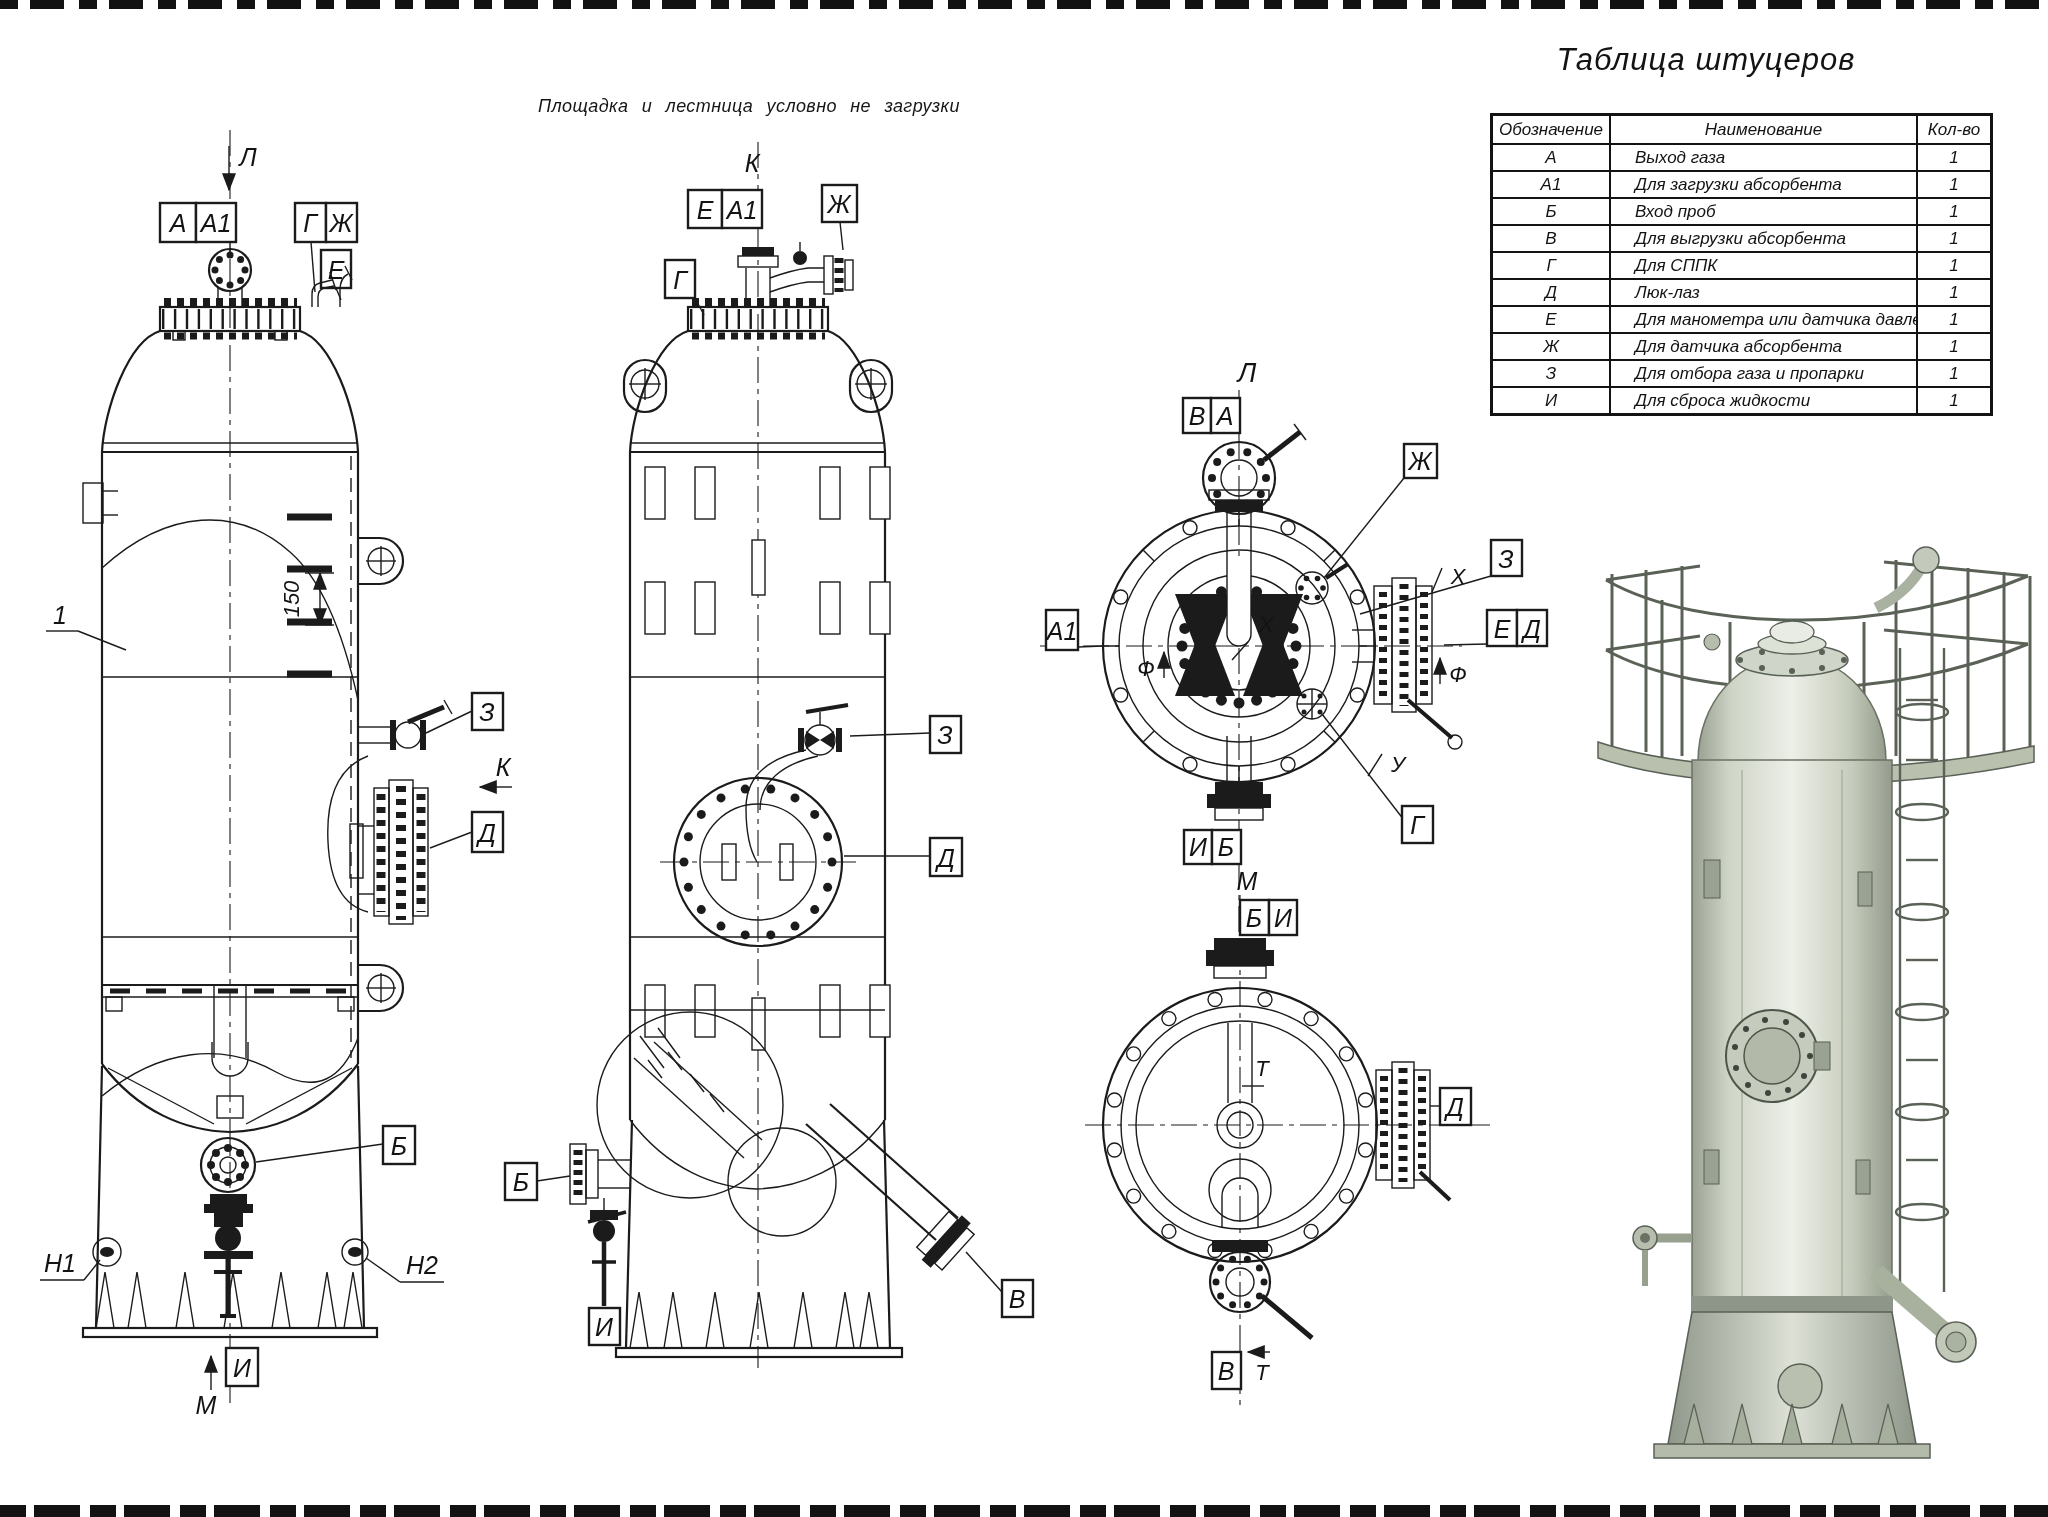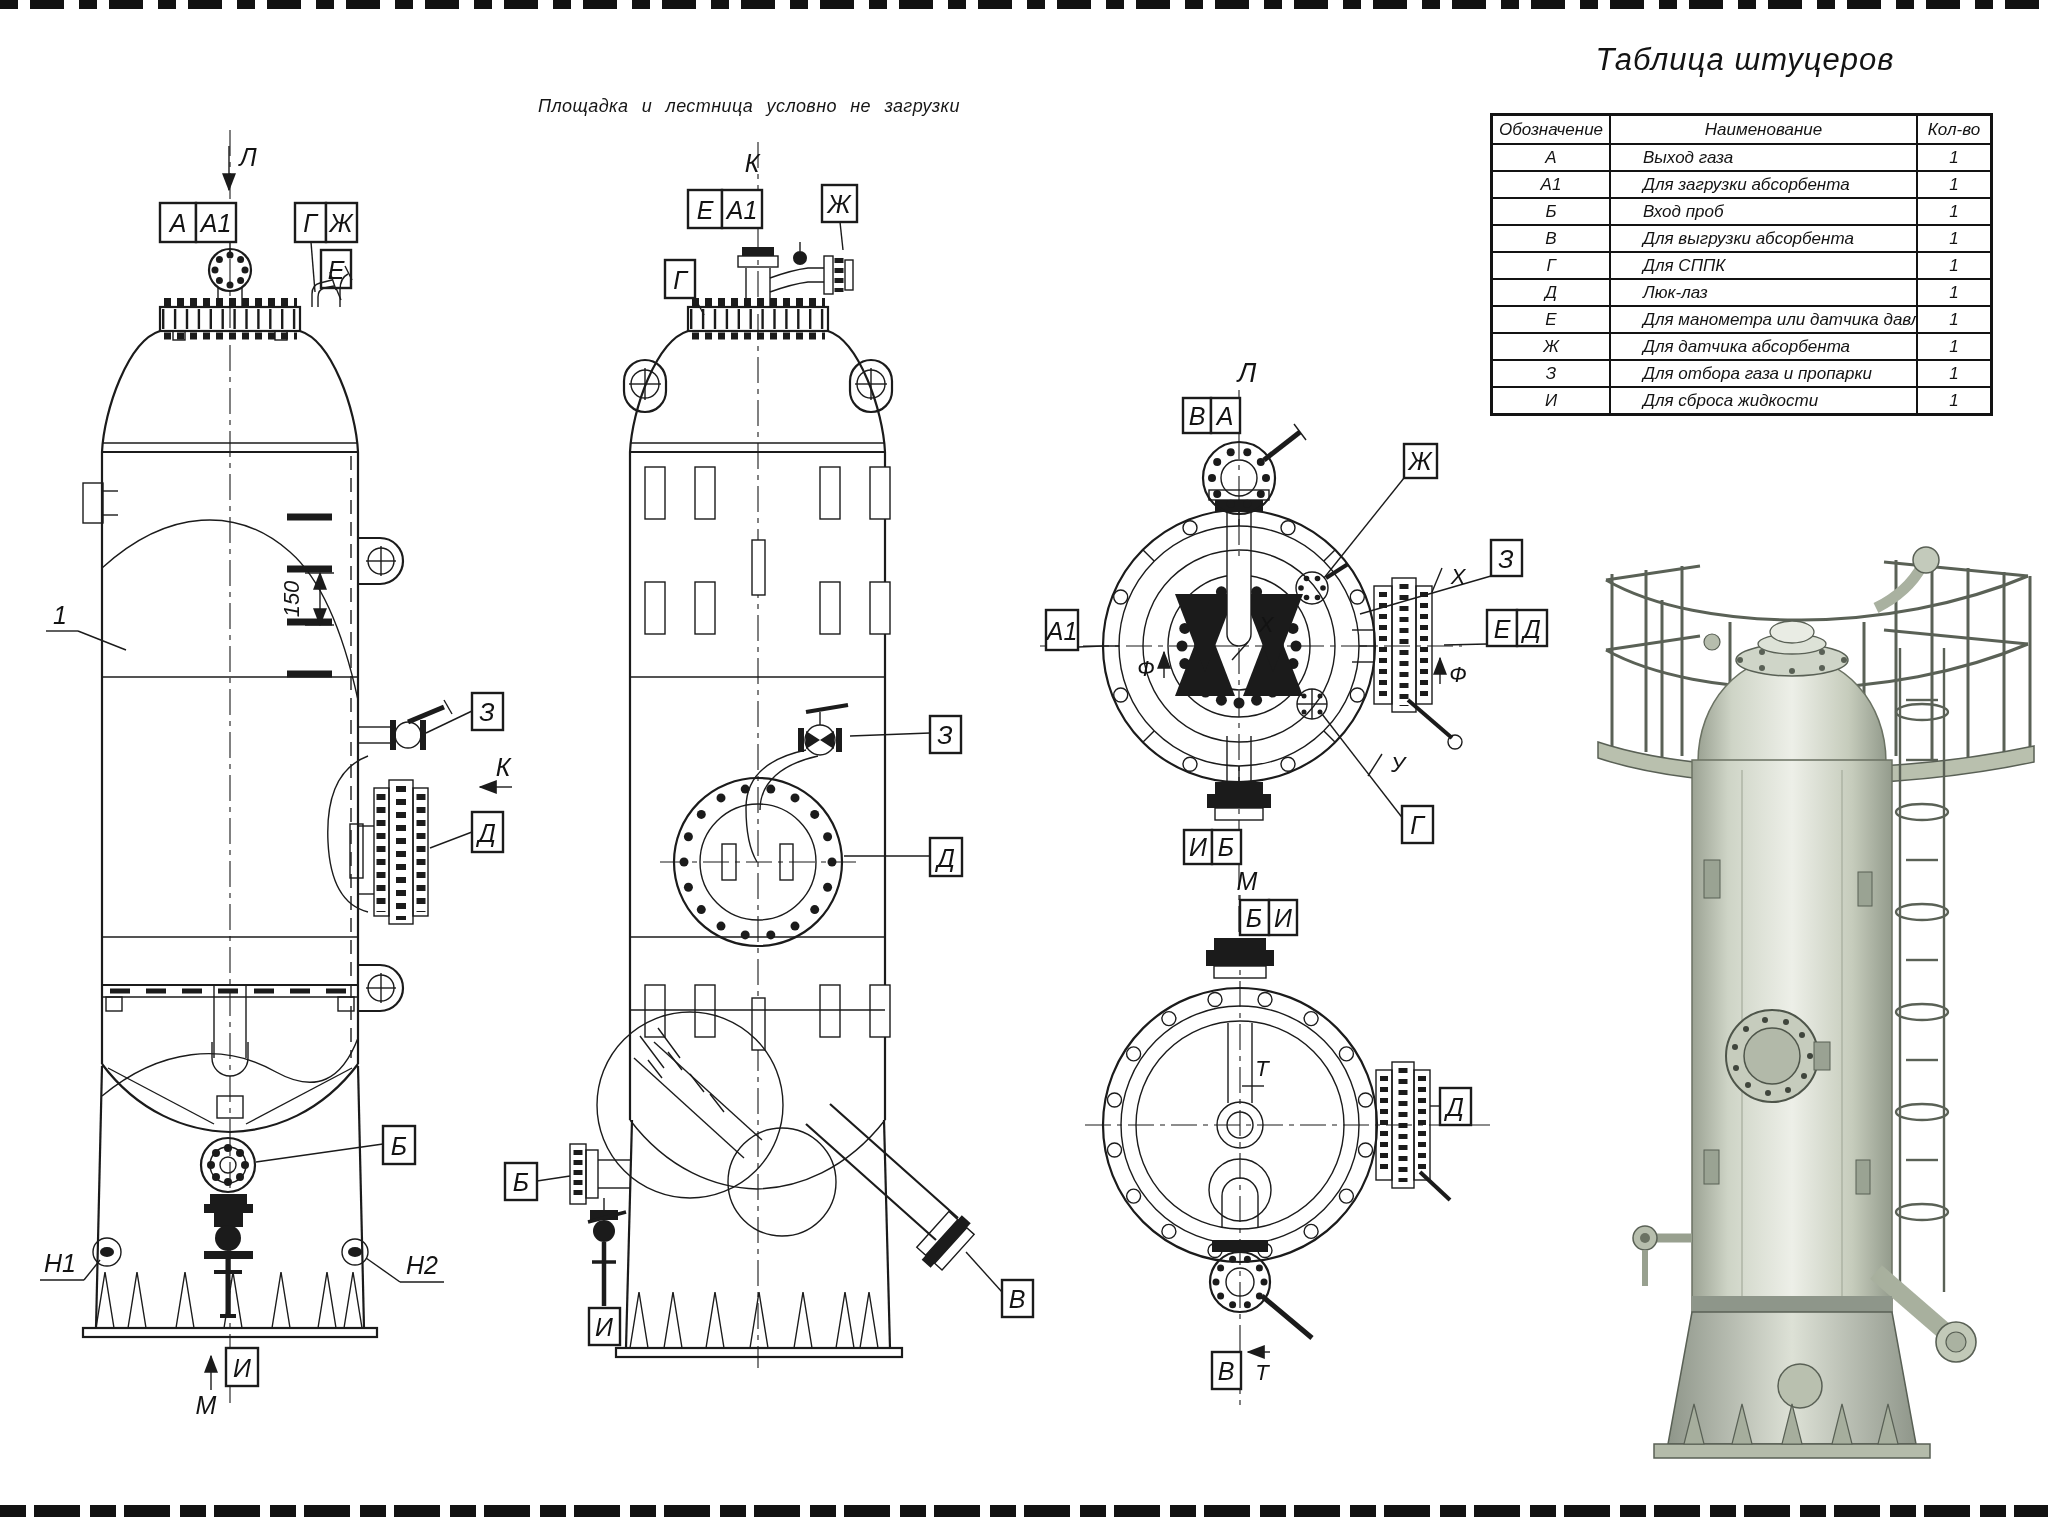--- a/index.html
+++ b/index.html
@@ -5,30 +5,30 @@
   html,body{margin:0;padding:0;background:#e8e8e8}
   .sheet{position:relative;width:2048px;height:1517px;background:#ffffff;overflow:hidden;
          font-family:"Liberation Sans",sans-serif}
   .scan-strip{position:absolute;left:0;width:100%;}
   .scan-strip.top{top:0;height:9px;
     background:repeating-linear-gradient(90deg,#121212 0 18px,transparent 18px 30px,#121212 30px 64px,transparent 64px 79px)}
   .scan-strip.bottom{bottom:0;height:12px;
     background:repeating-linear-gradient(90deg,#121212 0 26px,transparent 26px 34px,#121212 34px 80px,transparent 80px 90px)}
   .note{position:absolute;left:538px;top:96px;font:italic 18px "Liberation Sans",sans-serif;
         color:#161616;word-spacing:8px;letter-spacing:.4px;white-space:nowrap}
-  .tbl-title{position:absolute;left:1495px;top:42px;width:500px;text-align:center;
+  .tbl-title{position:absolute;left:1456px;top:42px;width:500px;text-align:center;
         font:italic 31px "Liberation Sans",sans-serif;color:#131313;letter-spacing:1px}
   .tbl{position:absolute;left:1490px;top:113px;width:503px;border:3px solid #131313;background:#fff;
        font:italic 17px "Liberation Sans",sans-serif;color:#131313;box-sizing:border-box}
   .trow{display:grid;grid-template-columns:118px 307px 1fr;height:27px;box-sizing:border-box;
         border-top:2.5px solid #131313}
   .trow.thead{border-top:none}
   .tc{display:flex;align-items:center;justify-content:center;box-sizing:border-box;overflow:hidden;white-space:nowrap}
   .tc.c1,.tc.c2{border-right:2.5px solid #131313}
-  .tc.left{justify-content:flex-start;padding-left:32px}
+  .tc.left{justify-content:flex-start;padding-left:24px}
   svg.dwg{position:absolute;left:0;top:0}
   .k{fill:none;stroke:#1b1b1b;stroke-width:2.2}
   .f{stroke-width:1.4}
   .c{fill:none;stroke:#1b1b1b;stroke-width:1.1;stroke-dasharray:26 6 5 6}
   .b{fill:#1b1b1b;stroke:none}
   .w{fill:#fff}
   .lb{fill:#fff;stroke:#1b1b1b;stroke-width:2.4}
   .lt{font:italic 25px "Liberation Sans",sans-serif;fill:#131313;text-anchor:middle}
   .st{font:italic 22px "Liberation Sans",sans-serif;fill:#131313;text-anchor:middle}
 </style>

